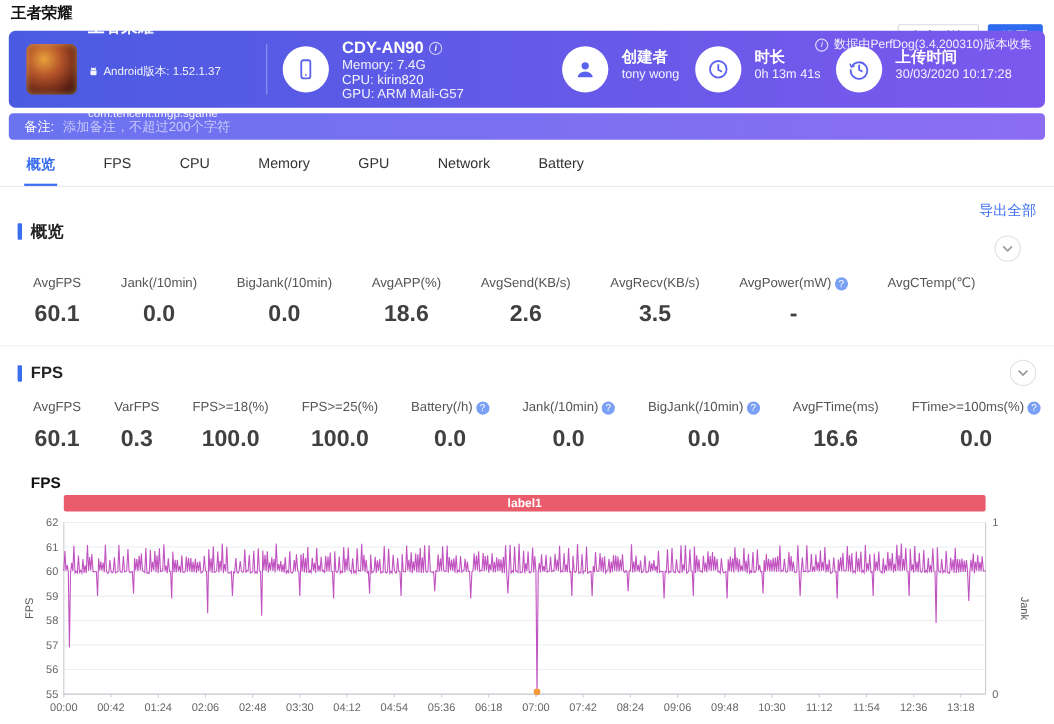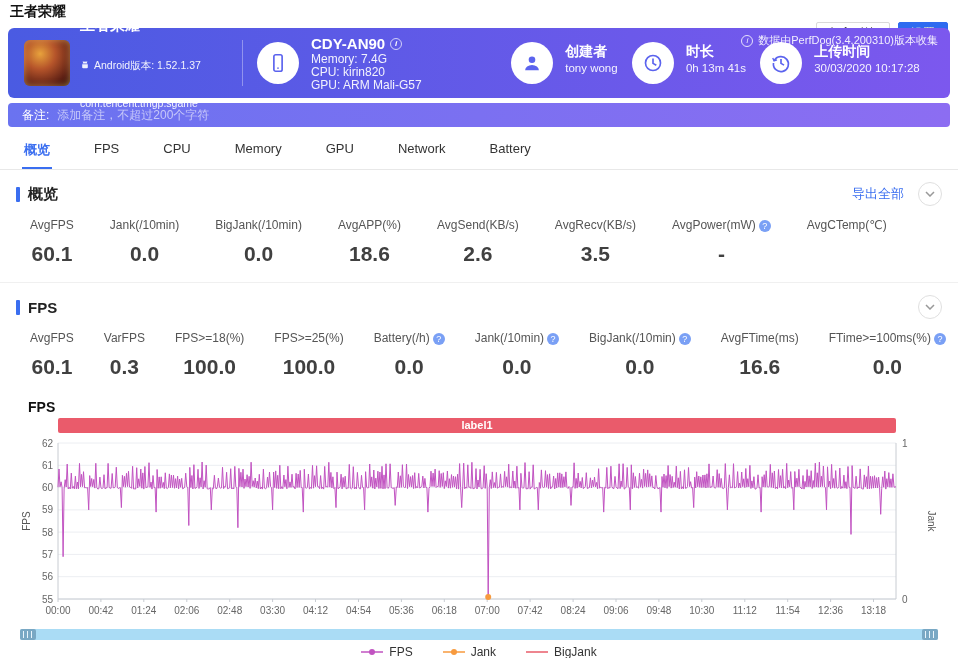--- a/index.html
+++ b/index.html
@@ -46,21 +46,21 @@
     font-size: 12px; display: flex; align-items: center; gap: 8px; padding: 0 14px; cursor: text; }
   .note-placeholder { color: rgba(255,255,255,.6); }
   
   .tabs { display: flex; gap: 40px; padding: 0 22px; border-bottom: 1px solid #e8e8e8; margin-top: 4px; }
   .tab { font-size: 13px; color: #333; padding: 10px 2px 8px; cursor: pointer; border-bottom: 2px solid transparent; }
   .tab.active { color: #3a6ef0; font-weight: bold; border-bottom-color: #3a6ef0; }
   
   .section-header { display: flex; align-items: center; padding: 12px 16px 2px; }
   .blue-bar { width: 4px; height: 15px; background: #3a6ef0; margin-right: 8px; border-radius: 1px; }
   .section-title { font-size: 15px; font-weight: bold; color: #222; }
-  .header-right { margin-left: auto; display: flex; align-items: center; gap: 14px; }
+  .header-right { margin-left: auto; display: flex; align-items: center; gap: 14px; flex-direction: column; }
   .export-link { color: #3a6ef0; font-size: 13px; cursor: pointer; }
   .collapse-btn { width: 24px; height: 24px; border-radius: 50%; border: 1px solid #e0e0e0; background: #fff;
     display: flex; align-items: center; justify-content: center; cursor: pointer; }
   .metrics { display: flex; padding: 10px 30px 14px; }
   .metrics.overview { gap: 36px; }
   .metrics.fps { gap: 30px; }
   .metric { display: flex; flex-direction: column; align-items: center; gap: 10px; }
   .metric-label { font-size: 12px; color: #555; display: flex; align-items: flex-end; gap: 3px; white-space: nowrap; }
   .metric-value { font-size: 21px; font-weight: bold; color: #404040; }
   .info-dot { width: 12px; height: 12px; border-radius: 50%; background: #7aa0f5; color: #fff;

